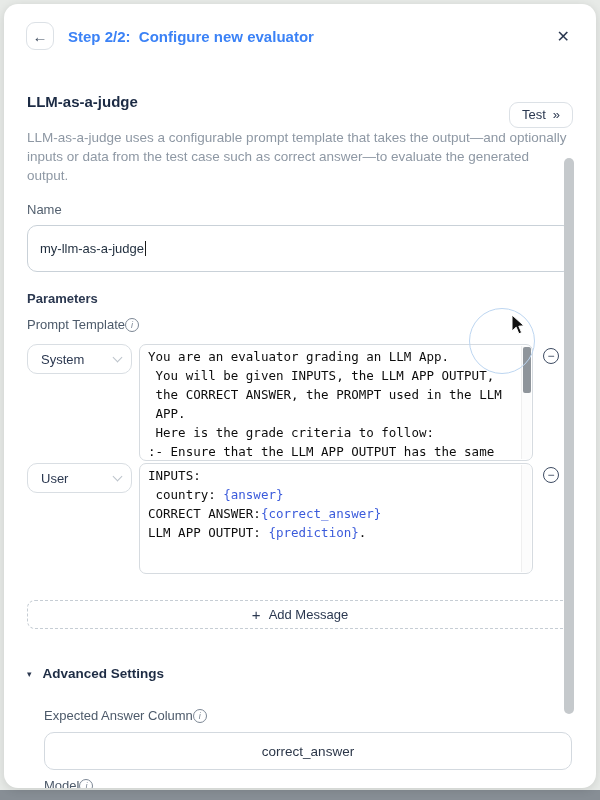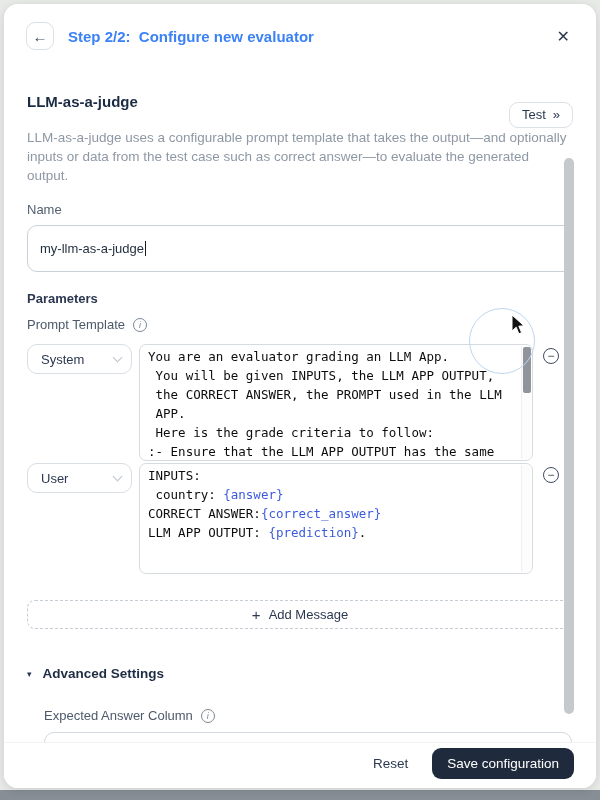--- a/index.html
+++ b/index.html
@@ -23,21 +23,21 @@
   .test-btn { margin-left:auto; display:flex; align-items:center; gap:7px; border:1px solid #dce1e6;
               border-radius:9px; background:#fff; padding:4px 12px 5px 12px; font-size:13px; color:#2b3850; cursor:pointer;margin-top:28px; }
   .desc { margin-top:0; font-size:13.5px; line-height:19px; color:#8e98a4; max-width:545px; }
 
   .field-label { margin-top:17px; font-size:13px; color:#53606f; }
   .name-input { margin-top:8px; height:47px; border:1px solid #c9d1d8; border-radius:10px;
                 display:flex; align-items:center; padding:0 12px; font-size:13px; color:#1f2d3d; background:#fff; }
   .caret { display:inline-block; width:1px; height:15px; background:#1a1a1a; margin-left:1px; }
 
   .params-label { margin-top:19px; font-size:13px; font-weight:bold; color:#2b3850; }
-  .pt-row { margin-top:11px; display:flex; align-items:center; gap:8px; font-size:13px; color:#4d5a6a; }
+  .pt-row { margin-top:11px; display:flex; align-items:center; font-size:13px; color:#4d5a6a; }
   .info-icon { width:14px; height:14px; border:1.2px solid #7c8795; border-radius:50%; color:#7c8795;
                font-size:9px; display:inline-flex; align-items:center; justify-content:center; font-style:normal; }
 
   .msg-row { display:flex; align-items:flex-start; margin-top:12px; }
   .role-btn { width:105px; height:30px; border:1px solid #d9dee3; border-radius:10px; background:#fff;
               display:flex; align-items:center; padding:0 10px 0 13px; font-size:13px; color:#2b3850; cursor:pointer; }
   .chev { margin-left:auto; width:7px; height:7px; border-right:1.6px solid #bcc3cb; border-bottom:1.6px solid #bcc3cb;
           transform:rotate(45deg); margin-top:-4px; }
   .msg-box { margin-left:7px; width:394px; border:1px solid #d6dbe0; border-radius:7px; background:#fff;
              position:relative; overflow:hidden; }
@@ -184,24 +184,20 @@
 
     <div class="pt-row adv-indent model-row">
       <span>Model</span>
       <span class="info-icon">
           <i>i</i>
         </span>
     </div>
 
   </div>
 
-  <div class="footer">
-    <button class="reset-btn">Reset</button>
-    <button class="save-btn">Save configuration</button>
-  </div>
 
   <div class="modal-sb-thumb"></div>
 
   <div class="click-circle"></div>
   <svg class="mouse-cursor" width="20" height="22" viewBox="0 0 20 22">
     <path d="M4 1 L4 17 L8.2 13.2 L10.9 19.8 L13.6 18.6 L10.8 12.2 L16 11.8 Z" fill="#111" stroke="#fff" stroke-width="1"></path>
   </svg>
 
 </div>
 

